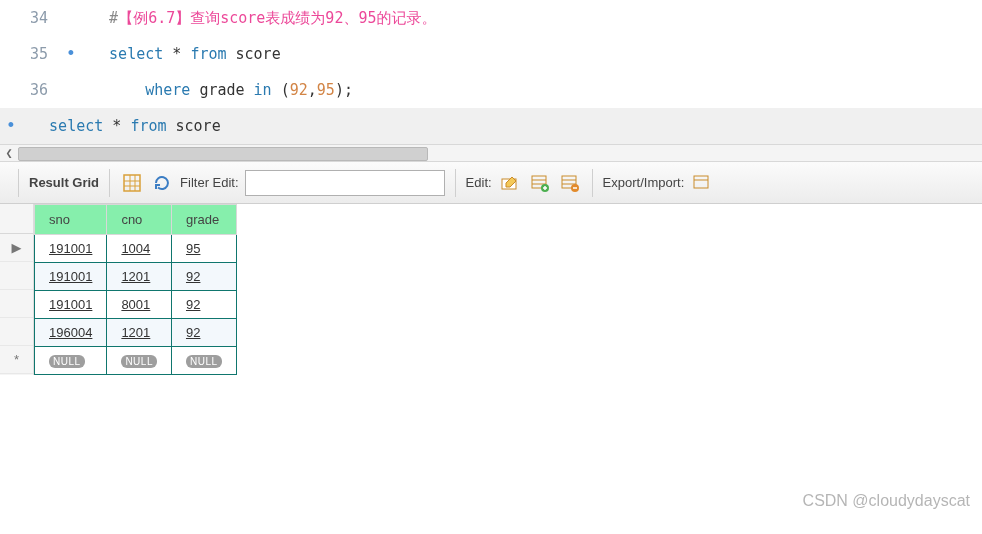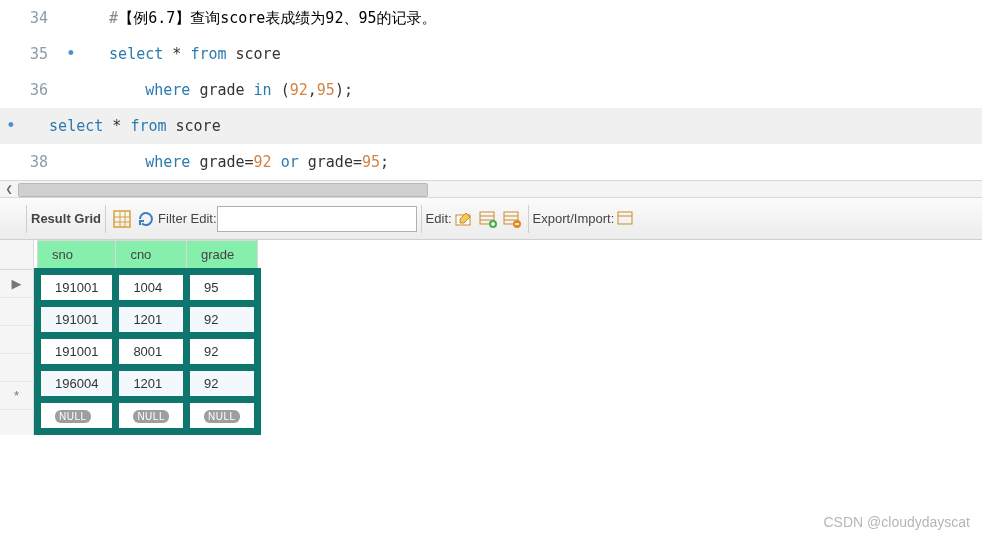--- a/index.html
+++ b/index.html
@@ -37,21 +37,21 @@
   }
   .code {
     white-space: pre;
     font-family: Consolas, monospace;
   }
   .kw { color: #2a7ab0; font-weight: normal; }
   .ident { color: #333; }
   .num { color: #d28445; }
   .punc { color: #333; }
   .comment { color: #8a8a8a; }
-  .cjk { color: #000000; }
+  .cjk { color: #ec4899; }
 
   .hscroll {
     height: 18px;
     background: #f4f4f4;
     border-top: 1px solid #d8d8d8;
     border-bottom: 1px solid #d8d8d8;
     position: relative;
     display: flex;
     align-items: center;
   }
@@ -70,23 +70,24 @@
     border: 1px solid #b8b8b8;
     border-radius: 2px;
   }
 
   .toolbar {
     height: 42px;
     display: flex;
     align-items: center;
     background: linear-gradient(#fbfbfb,#ececec);
     border-bottom: 1px solid #cfcfcf;
-    padding: 0 22px;
+    padding: 0 14px;
     font-family: Tahoma, Arial, sans-serif;
     font-size: 13px;
+    gap: 6px;
   }
   .sep {
     width: 1px;
     height: 28px;
     background: #cfcfcf;
     margin: 0 4px;
   }
   .tb-label { color: #444; }
   .tb-label.bold { font-weight: bold; }
   .icon {
@@ -133,42 +134,43 @@
   .grid-table th {
     text-align: left;
     font-weight: normal;
     background: #86efac;
     border: 1px solid #d8d8d8;
     padding: 6px 14px;
     color: #444;
     height: 30px;
   }
   .grid-table td {
-    border: 7px solid #0f766e;
+    border: 1px solid #0f766e;
     padding: 5px 14px;
     height: 28px;
     color: #333;
+    text-decoration: underline;
   }
   .grid-table tr.alt td { background: #f3f8fc; }
   .null-tag {
     display: inline-block;
     background: #9e9e9e;
     color: #fff;
     font-size: 10px;
     padding: 1px 4px;
     border-radius: 6px;
     font-family: Arial, sans-serif;
     letter-spacing: 0.5px;
   }
   .watermark {
     position: absolute;
     right: 12px;
-    bottom: 4px;
+    bottom: 24px;
     font-family: Arial, sans-serif;
-    font-size: 14px;
+    font-size: 16px;
     color: rgba(120,120,120,0.55);
     margin-left: 24px;
   }
 </style>
 </head>
 <body>
 
 <div class="editor" id="editor">
     <div class="code-line">
       <span class="lineno">34</span>
@@ -181,25 +183,20 @@
       <span class="code"><span>   </span><span class="kw">select</span><span class="punc"> </span><span class="punc">*</span><span class="punc"> </span><span class="kw">from</span><span class="punc"> </span><span class="ident">score</span></span>
     </div>
     <div class="code-line">
       <span class="lineno">36</span>
       <span class="marker"></span>
       <span class="code"><span>       </span><span class="kw">where</span><span class="punc"> </span><span class="ident">grade</span><span class="punc"> </span><span class="kw">in</span><span class="punc"> </span><span class="punc">(</span><span class="num">92</span><span class="punc">,</span><span class="num">95</span><span class="punc">)</span><span class="punc">;</span></span>
     </div>
     <div class="code-line hl">
       <span class="marker">•</span>
       <span class="code"><span>   </span><span class="kw">select</span><span class="punc"> </span><span class="punc">*</span><span class="punc"> </span><span class="kw">from</span><span class="punc"> </span><span class="ident">score</span></span>
-    </div>
-    <div class="code-line">
-      <span class="lineno">38</span>
-      <span class="marker"></span>
-      <span class="code"><span>       </span><span class="kw">where</span><span class="punc"> </span><span class="ident">grade</span><span class="punc">=</span><span class="num">92</span><span class="punc"> </span><span class="kw">or</span><span class="punc"> </span><span class="ident">grade</span><span class="punc">=</span><span class="num">95</span><span class="punc">;</span></span>
     </div>
   </div>
 
 <div class="hscroll">
   <span class="arrow">❮</span>
   <div class="track">
     <div class="thumb"></div>
   </div>
 </div>
 

